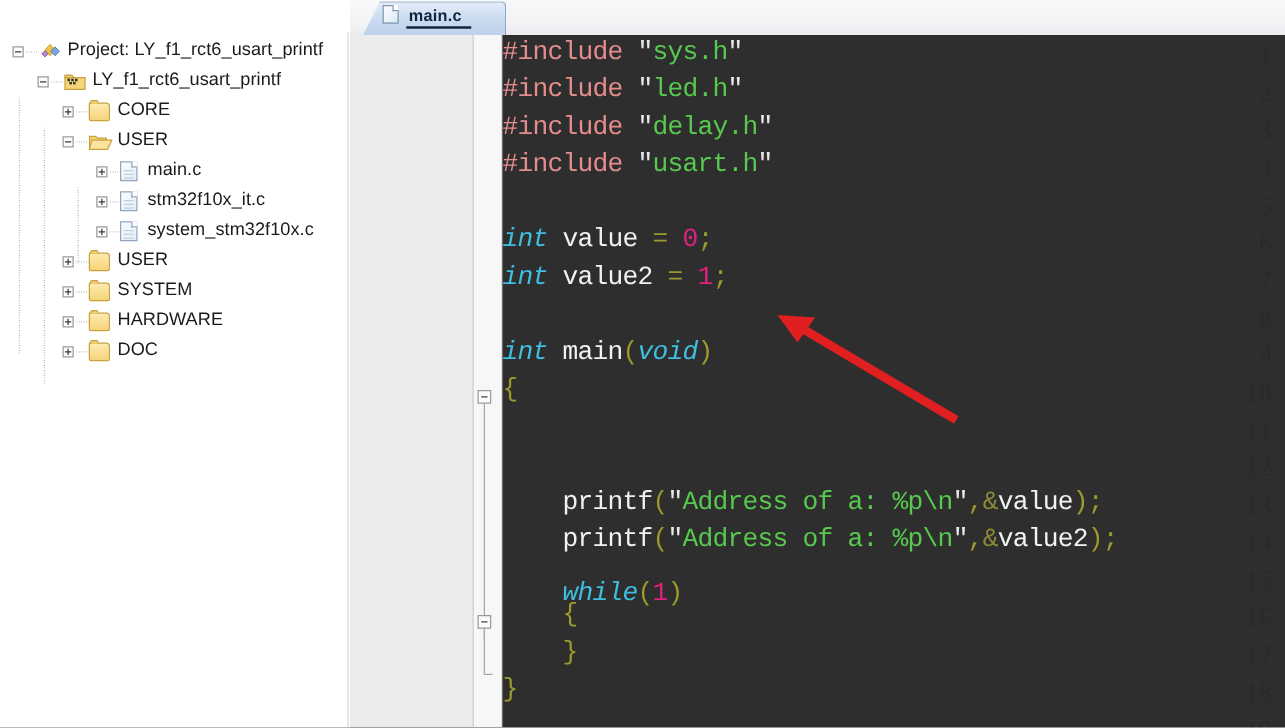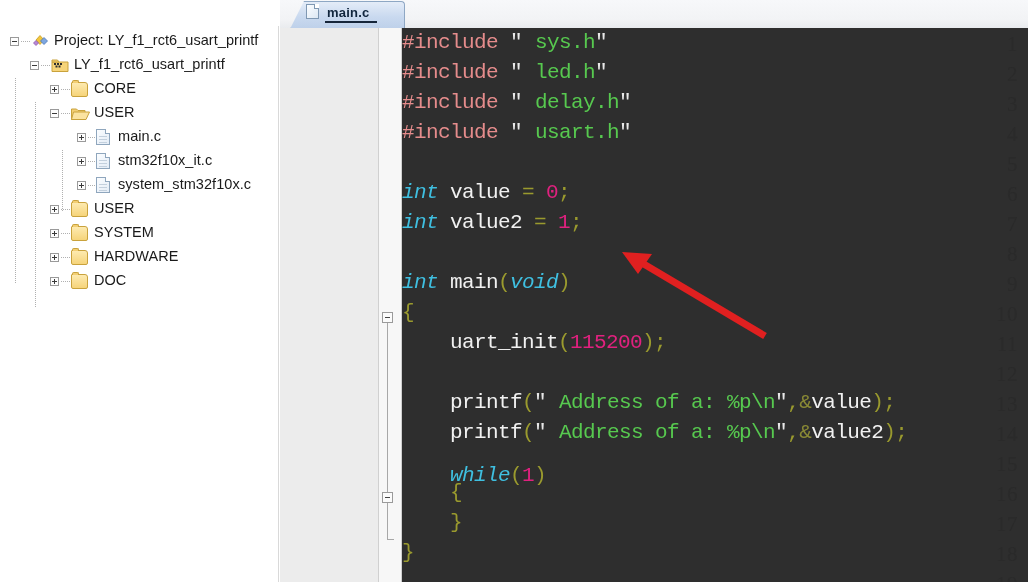--- a/index.html
+++ b/index.html
@@ -139,21 +139,21 @@
     position:absolute;right:10px;font-size:21px;color:#2a2a2a;
     font-family:"Liberation Serif",serif;text-align:right;
     letter-spacing:.5px;
   }
   .cline{
     position:absolute;left:0;font-size:21px;line-height:30px;
     font-family:"Liberation Mono",monospace;
     white-space:pre;letter-spacing:-0.6px;
   }
   .k-inc{color:#e58c8c;}
-  .k-str{color:#57c94f;margin-left:13px;}
+  .k-str{color:#57c94f;}
   .k-quote{color:#e8e8e8;}
   .k-kw{color:#3fbfe0;font-style:italic;}
   .k-id{color:#f1f1f1;}
   .k-op{color:#9a9a2e;}
   .k-num{color:#e0217f;}
   .k-pun{color:#9a9a2e;}
   .k-brace{color:#9a9a2e;}
   .k-amp{color:#8a8a35;}
 
   .foldbox{
@@ -332,21 +332,20 @@
         <div class="cline" style="top:0px;"><span class="k-inc">#include</span> <span class="k-quote">"</span><span class="k-str">sys.h</span><span class="k-quote">"</span></div>
         <div class="cline" style="top:30px;"><span class="k-inc">#include</span> <span class="k-quote">"</span><span class="k-str">led.h</span><span class="k-quote">"</span></div>
         <div class="cline" style="top:60px;"><span class="k-inc">#include</span> <span class="k-quote">"</span><span class="k-str">delay.h</span><span class="k-quote">"</span></div>
         <div class="cline" style="top:90px;"><span class="k-inc">#include</span> <span class="k-quote">"</span><span class="k-str">usart.h</span><span class="k-quote">"</span></div>
         <div class="cline" style="top:120px;"></div>
         <div class="cline" style="top:150px;"><span class="k-kw">int</span> <span class="k-id">value</span> <span class="k-op">=</span> <span class="k-num">0</span><span class="k-pun">;</span></div>
         <div class="cline" style="top:180px;"><span class="k-kw">int</span> <span class="k-id">value2</span> <span class="k-op">=</span> <span class="k-num">1</span><span class="k-pun">;</span></div>
         <div class="cline" style="top:210px;"></div>
         <div class="cline" style="top:240px;"><span class="k-kw">int</span> <span class="k-id">main</span><span class="k-pun">(</span><span class="k-kw">void</span><span class="k-pun">)</span></div>
         <div class="cline" style="top:270px;"><span class="k-brace">{</span></div>
-        <div class="cline" style="top:300px;"><span class="k-id">    uart_init</span><span class="k-pun">(</span><span class="k-num">115200</span><span class="k-pun">);</span></div>
         <div class="cline" style="top:360px;"><span class="k-id">    printf</span><span class="k-pun">(</span><span class="k-quote">"</span><span class="k-str">Address of a: %p\n</span><span class="k-quote">"</span><span class="k-pun">,</span><span class="k-amp">&amp;</span><span class="k-id">value</span><span class="k-pun">);</span></div>
         <div class="cline" style="top:390px;"><span class="k-id">    printf</span><span class="k-pun">(</span><span class="k-quote">"</span><span class="k-str">Address of a: %p\n</span><span class="k-quote">"</span><span class="k-pun">,</span><span class="k-amp">&amp;</span><span class="k-id">value2</span><span class="k-pun">);</span></div>
         <div class="cline" style="top:420px;margin-top:13px;"><span class="k-id">    </span><span class="k-kw">while</span><span class="k-pun">(</span><span class="k-num">1</span><span class="k-pun">)</span></div>
         <div class="cline" style="top:450px;"><span class="k-brace">    {</span></div>
         <div class="cline" style="top:480px;"><span class="k-brace">    }</span></div>
         <div class="cline" style="top:510px;"><span class="k-brace">}</span></div>
         <div class="cline" style="top:540px;"></div>
       </div>
 
       <svg id="red-arrow" viewBox="0 0 748 554">

